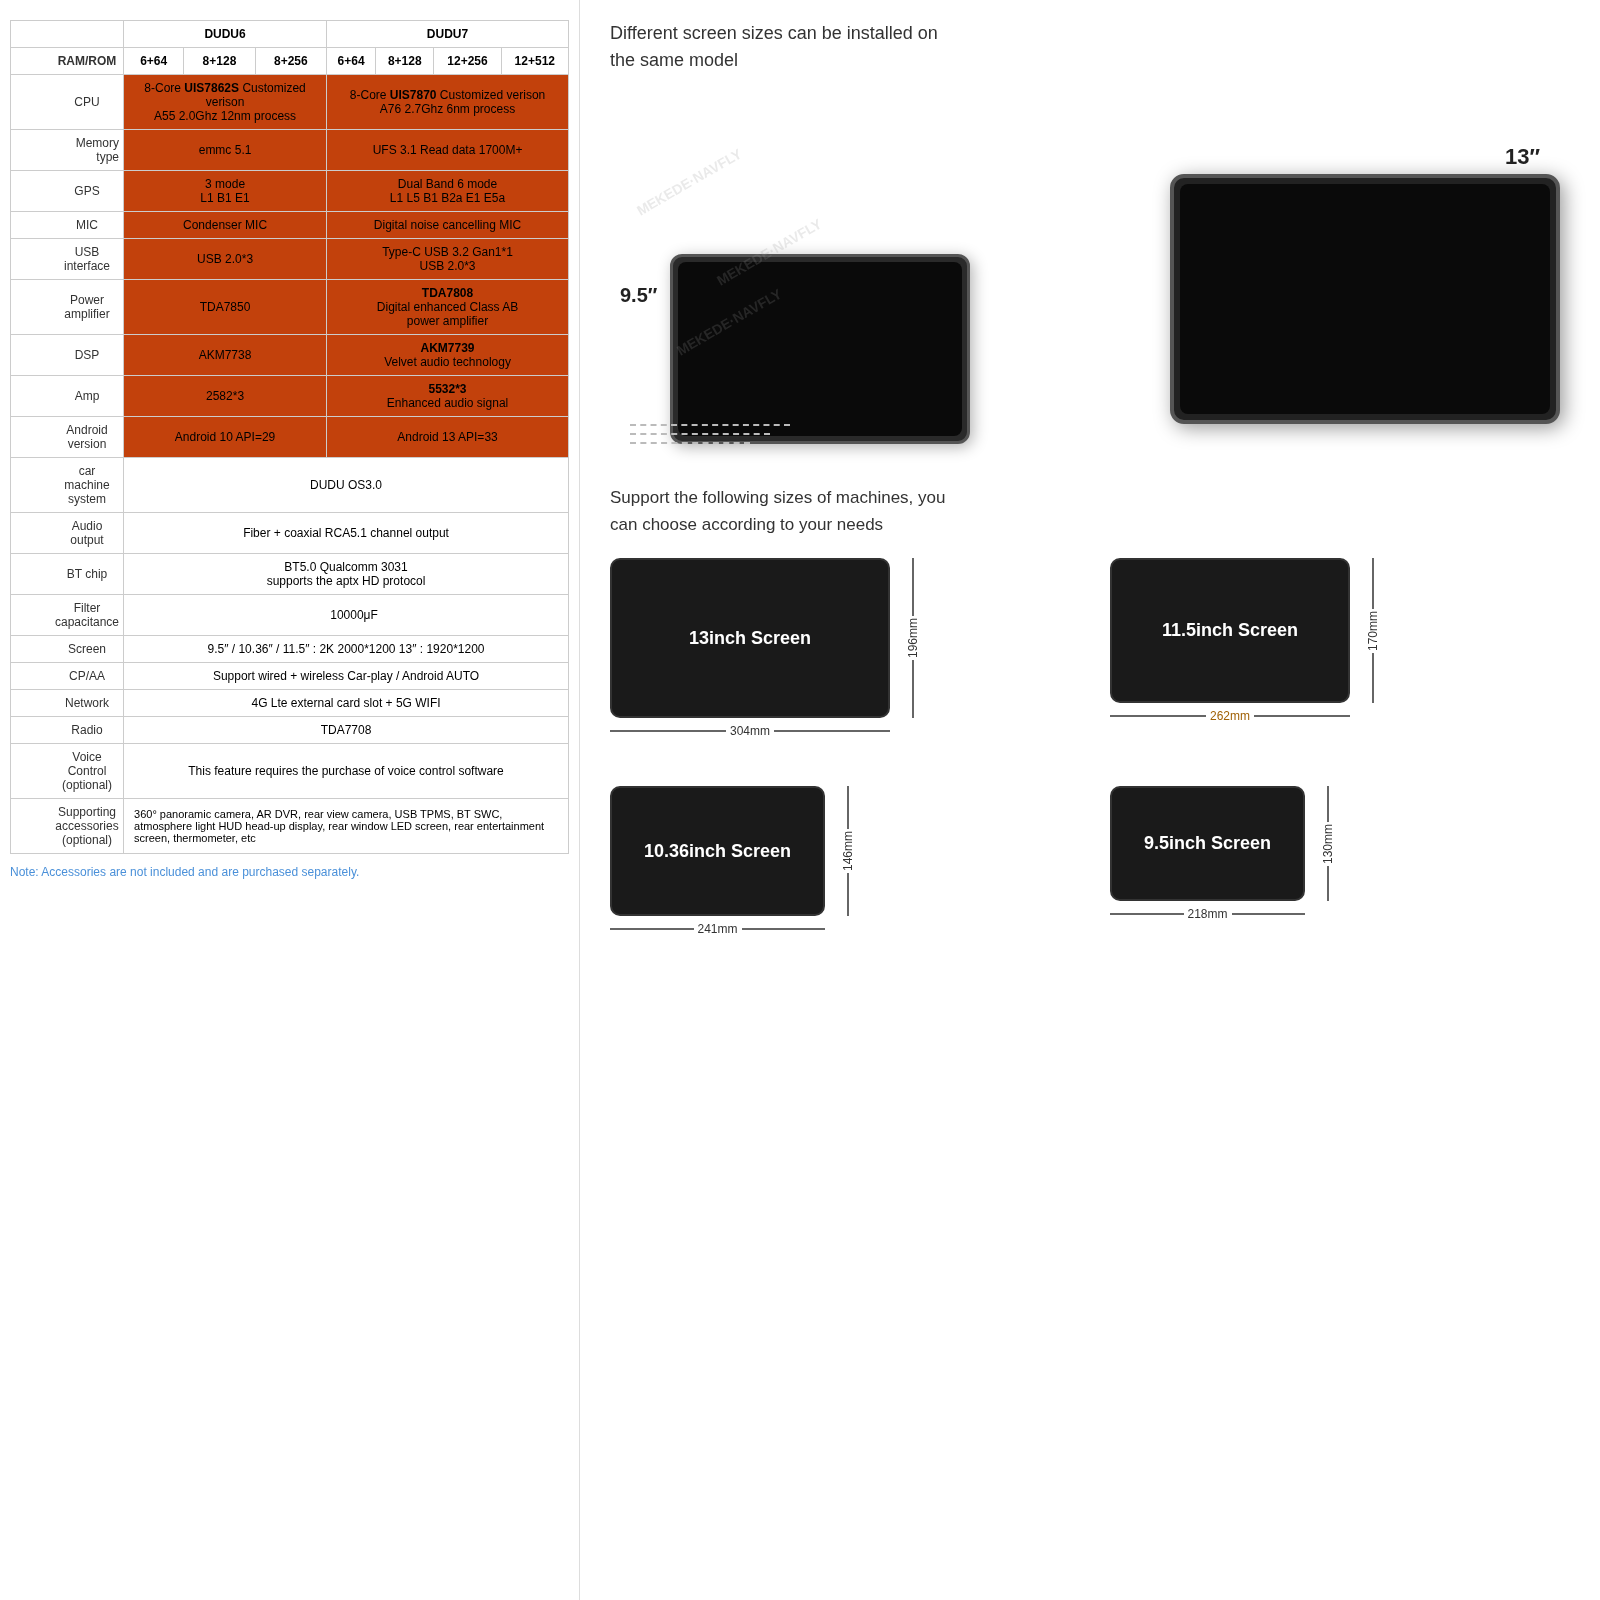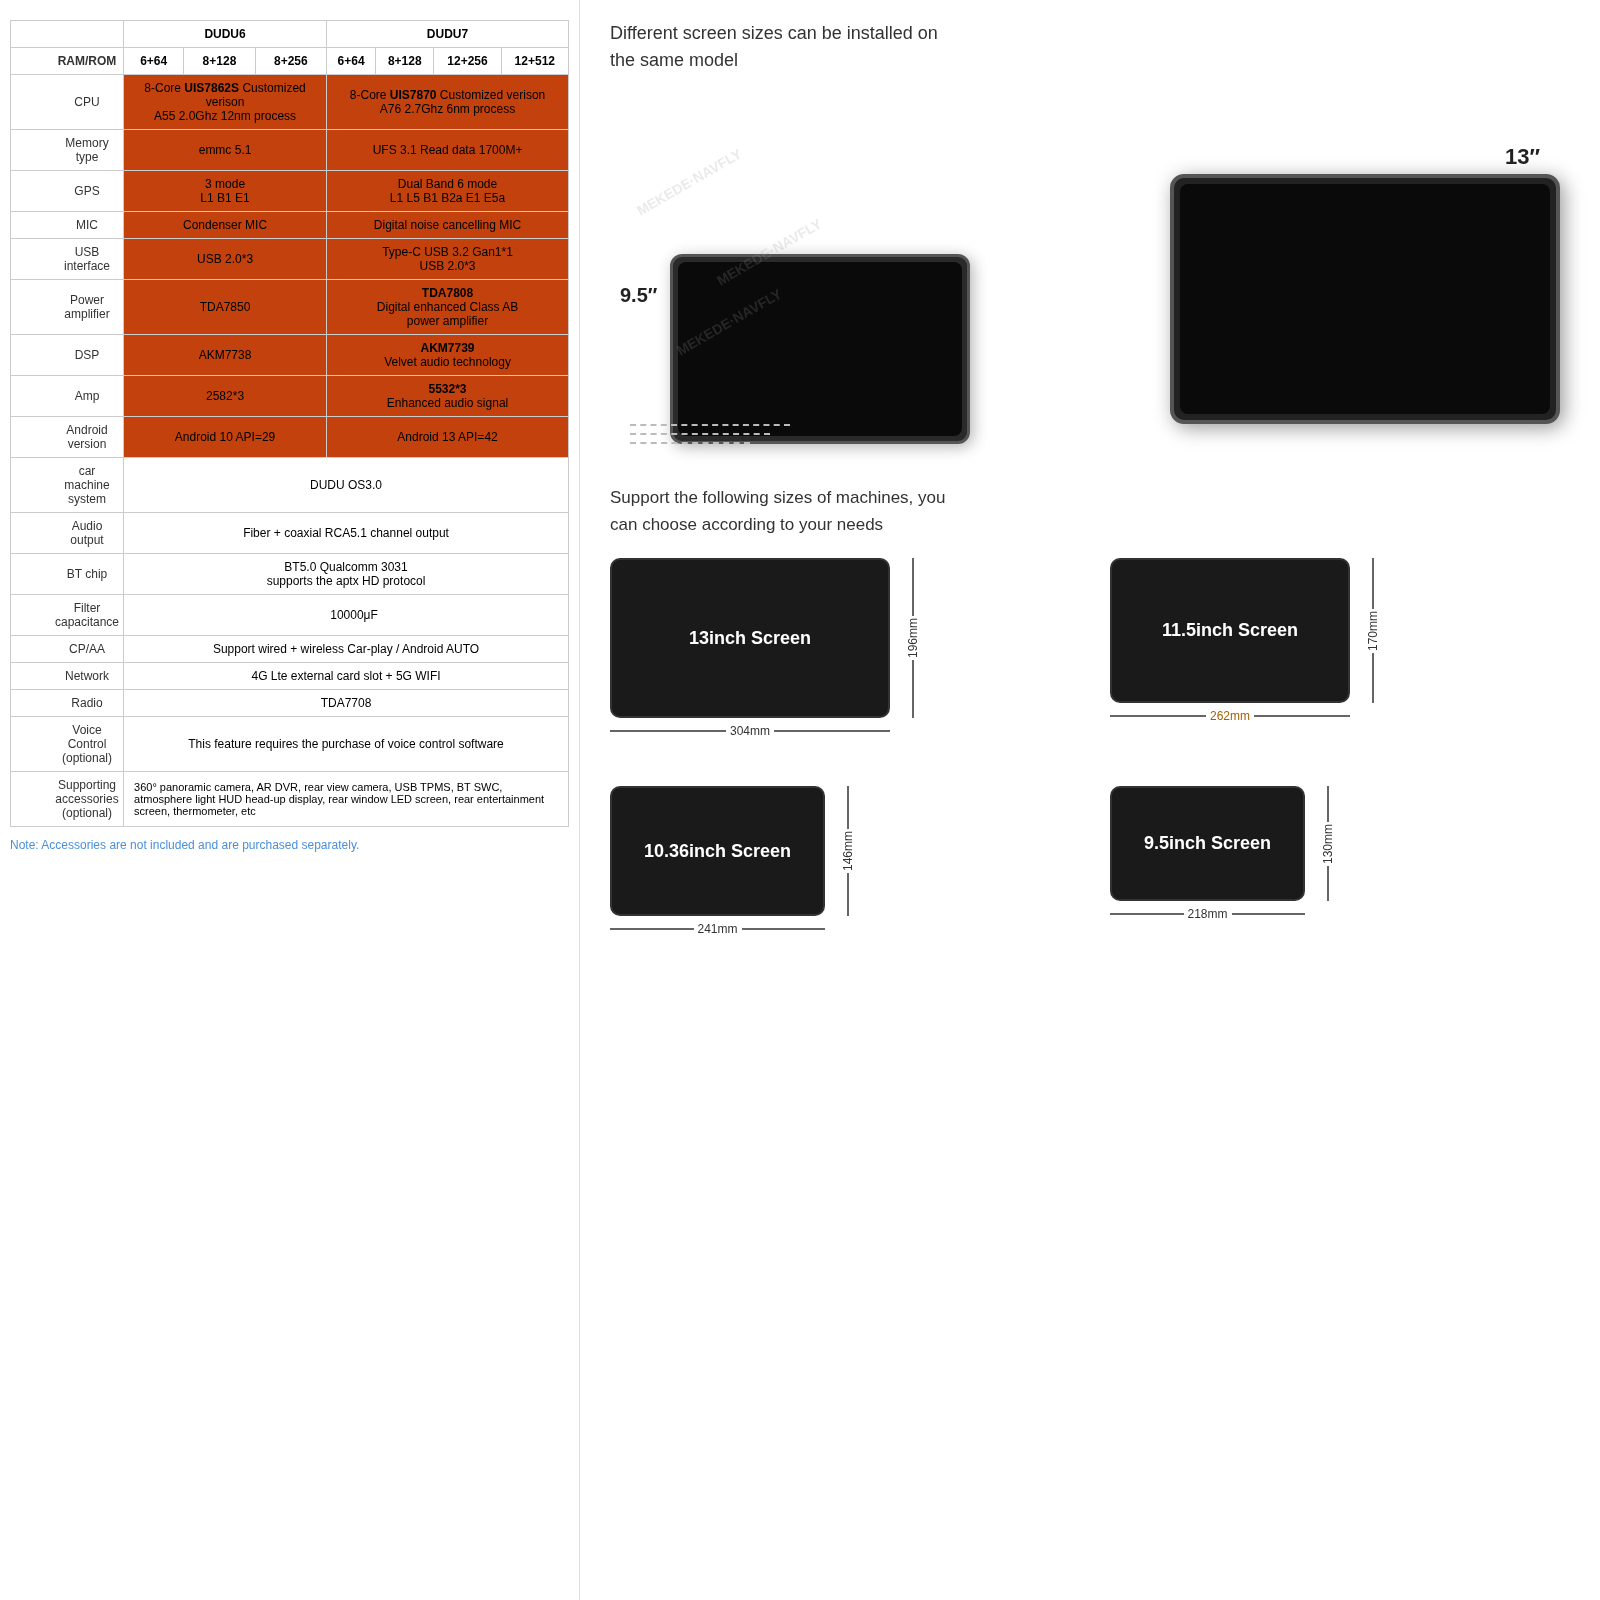--- a/index.html
+++ b/index.html
@@ -119,21 +119,21 @@
     </thead>
     <tbody id="spec-tbody">
     <tr>
           <td class="label-cell" style="white-space: pre-line;">CPU</td>
           <td colspan="3" class="data-cell" style="white-space: pre-line;">8-Core <b>UIS7862S</b> Customized verison
 A55 2.0Ghz 12nm process</td>
           <td colspan="4" class="data-cell" style="white-space: pre-line;">8-Core <b>UIS7870</b> Customized verison
 A76 2.7Ghz 6nm process</td>
         </tr>
         <tr>
-          <td class="label-cell" style="white-space: pre-line;">Memory type</td>
+          <td class="label-cell" style="white-space: pre-line; text-align: right;">Memory type</td>
           <td colspan="3" class="data-cell" style="white-space: pre-line;">emmc 5.1</td>
           <td colspan="4" class="data-cell" style="white-space: pre-line;">UFS 3.1 Read data 1700M+</td>
         </tr>
         <tr>
           <td class="label-cell" style="white-space: pre-line;">GPS</td>
           <td colspan="3" class="data-cell" style="white-space: pre-line;">3 mode
 L1 B1 E1</td>
           <td colspan="4" class="data-cell" style="white-space: pre-line;">Dual Band 6 mode
 L1 L5 B1 B2a E1 E5a</td>
         </tr>
@@ -166,40 +166,44 @@
         <tr>
           <td class="label-cell" style="white-space: pre-line;">Amp</td>
           <td colspan="3" class="data-cell" style="white-space: pre-line;">2582*3</td>
           <td colspan="4" class="data-cell" style="white-space: pre-line;"><b>5532*3</b>
 Enhanced audio signal</td>
         </tr>
         <tr>
           <td class="label-cell" style="white-space: pre-line;">Android
 version</td>
           <td colspan="3" class="data-cell" style="white-space: pre-line;">Android 10 API=29</td>
-          <td colspan="4" class="data-cell" style="white-space: pre-line;">Android 13 API=42</td>
+          <td colspan="4" class="data-cell" style="white-space: pre-line;">Android 13 API=33</td>
         </tr>
         <tr>
           <td class="label-cell" style="white-space: pre-line;">car machine
 system</td>
           <td colspan="7" class="data-cell span-cell" style="white-space: pre-line;">DUDU OS3.0</td>
         </tr>
         <tr>
           <td class="label-cell" style="white-space: pre-line;">Audio output</td>
           <td colspan="7" class="data-cell span-cell" style="white-space: pre-line;">Fiber + coaxial RCA5.1 channel output</td>
         </tr>
         <tr>
           <td class="label-cell" style="white-space: pre-line;">BT chip</td>
           <td colspan="7" class="data-cell span-cell" style="white-space: pre-line;">BT5.0 Qualcomm 3031
 supports the aptx HD protocol</td>
         </tr>
         <tr>
           <td class="label-cell" style="white-space: pre-line;">Filter
 capacitance</td>
           <td colspan="7" class="data-cell span-cell" style="white-space: pre-line; padding-left: 20px;">10000μF</td>
+        </tr>
+        <tr>
+          <td class="label-cell" style="white-space: pre-line;">Screen</td>
+          <td colspan="7" class="data-cell span-cell" style="white-space: pre-line;">9.5″ / 10.36″ / 11.5″ : 2K 2000*1200    13″ : 1920*1200</td>
         </tr>
         <tr>
           <td class="label-cell" style="white-space: pre-line;">CP/AA</td>
           <td colspan="7" class="data-cell span-cell" style="white-space: pre-line;">Support wired + wireless Car-play / Android AUTO</td>
         </tr>
         <tr>
           <td class="label-cell" style="white-space: pre-line;">Network</td>
           <td colspan="7" class="data-cell span-cell" style="white-space: pre-line;">4G Lte external card slot + 5G WIFI</td>
         </tr>
         <tr>

